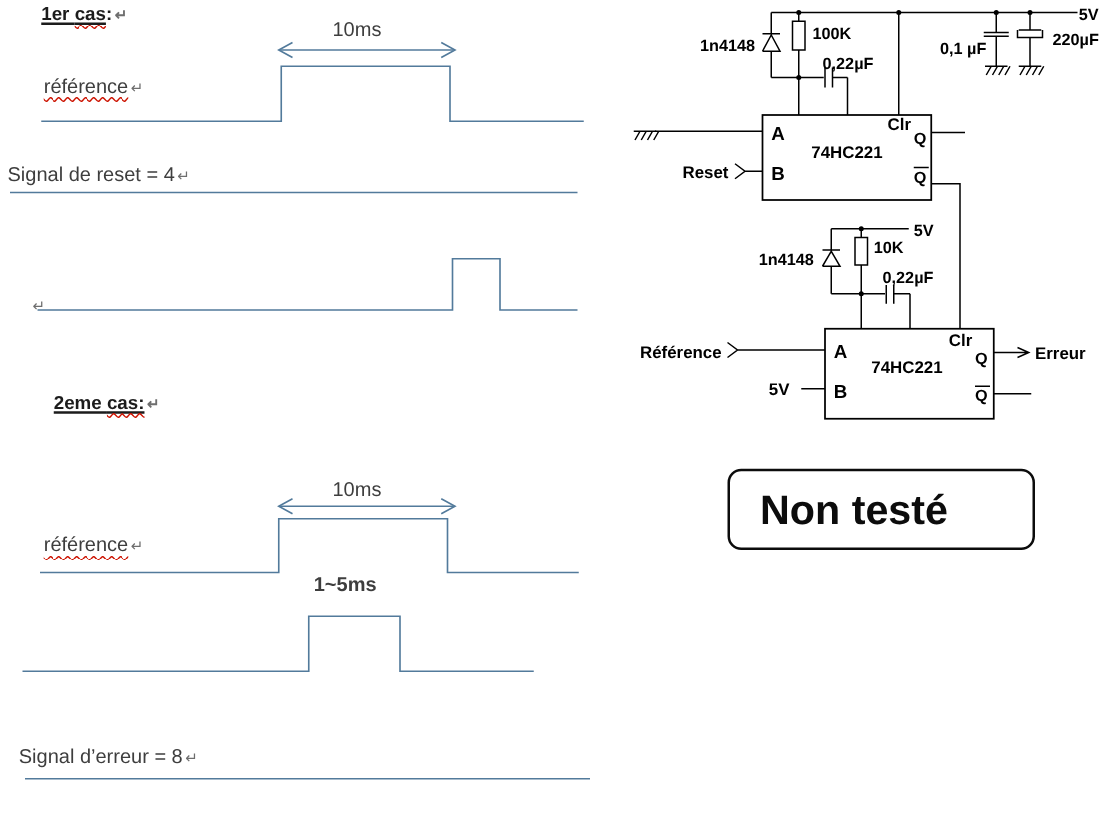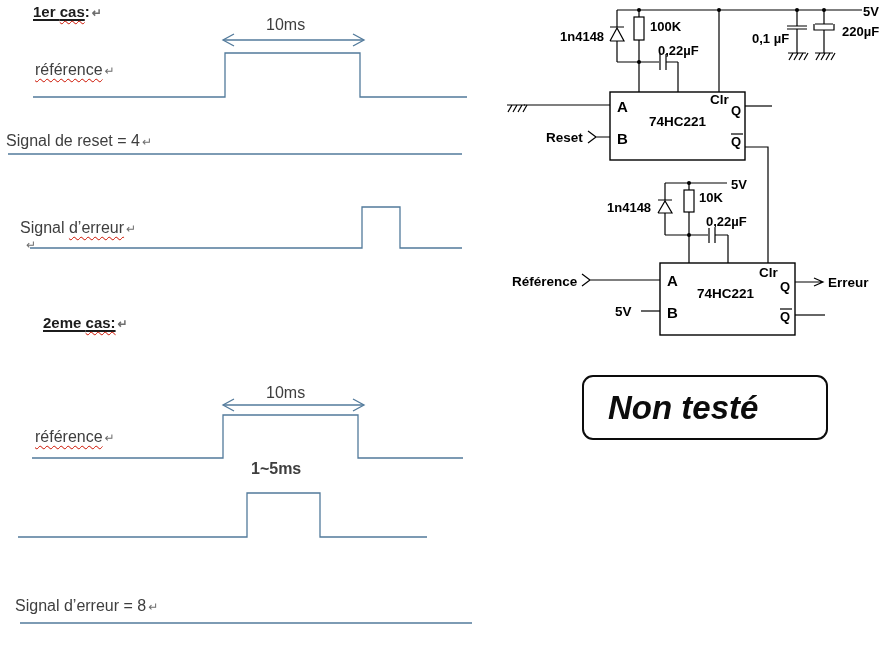--- a/index.html
+++ b/index.html
@@ -21,21 +21,21 @@
     text-decoration-line:underline; text-decoration-style:wavy;
     text-decoration-color:#cc1100; text-decoration-thickness:1px;
     text-underline-offset:3px;
   }
   .pmark { font-size:12px; color:#6e6e6e; margin-left:2px; }
   .pmark-solo { position:absolute; font-size:12px; color:#6e6e6e; }
 
   #note-box {
     position:absolute; left:582px; top:375px; width:218px; height:61px;
     border:2px solid #0c0c0c; border-radius:11px; background:#ffffff;
-    display:flex; align-items:center; padding-left:24px; box-sizing:content-box;font-style:italic;
+    display:flex; align-items:center; padding-left:24px; box-sizing:content-box;
   }
   #note-box .note-text {
     font-size:33px; font-weight:bold; color:#0c0c0c; letter-spacing:0px;
   }
 
   svg text {
     font-family:"Liberation Sans", sans-serif; font-weight:bold; fill:#000000;
   }
   .t13 { font-size:13px; }
   .t14 { font-size:13.5px; }
@@ -190,23 +190,20 @@
   </div>
 
   <div class="lbl" style="left:35px; top:60px;">
     <span class="wavy">référence</span><span class="pmark">↵</span>
   </div>
 
   <div class="lbl" style="left:6px; top:131px;">
     <span>Signal de reset = 4</span><span class="pmark">↵</span>
   </div>
 
-  <div class="lbl" style="left:20px; top:218px;">
-    <span>Signal </span><span class="wavy">d’erreur</span><span class="pmark">↵</span>
-  </div>
   <div class="pmark-solo" style="left:26px; top:238px;">↵</div>
 
   <div class="lbl heading" style="left:43px; top:313px;">
     <span class="u"><span>2eme </span><span class="wavy">cas:</span></span><span class="pmark">↵</span>
   </div>
 
   <div class="lbl" style="left:266px; top:383px;">
     <span>10ms</span>
   </div>
 

